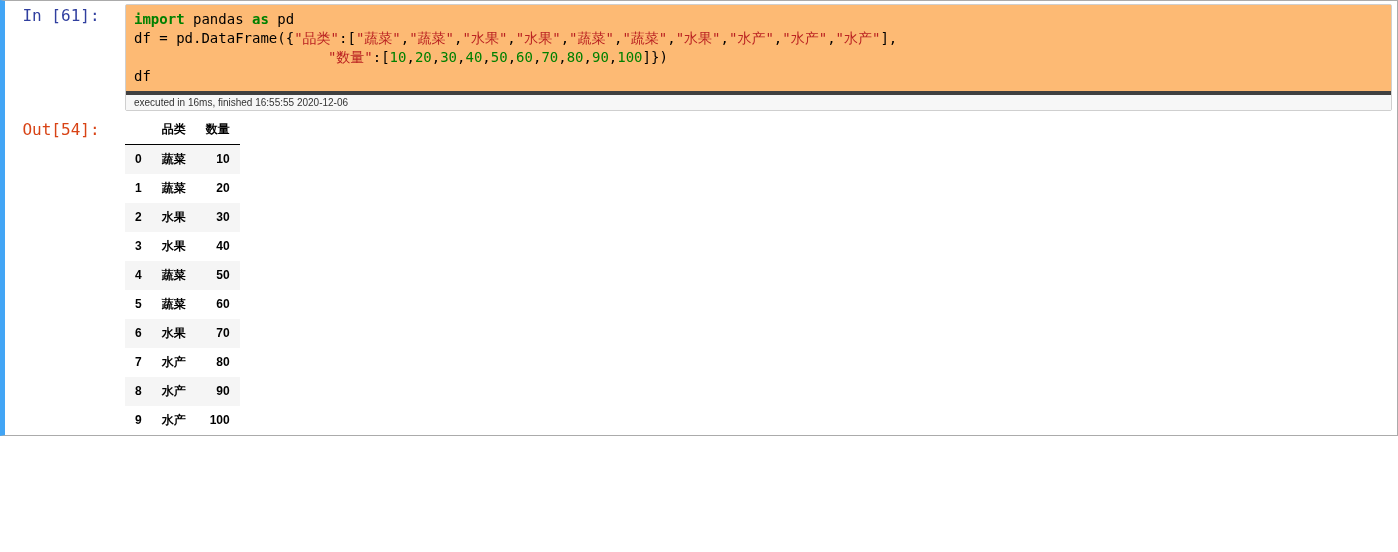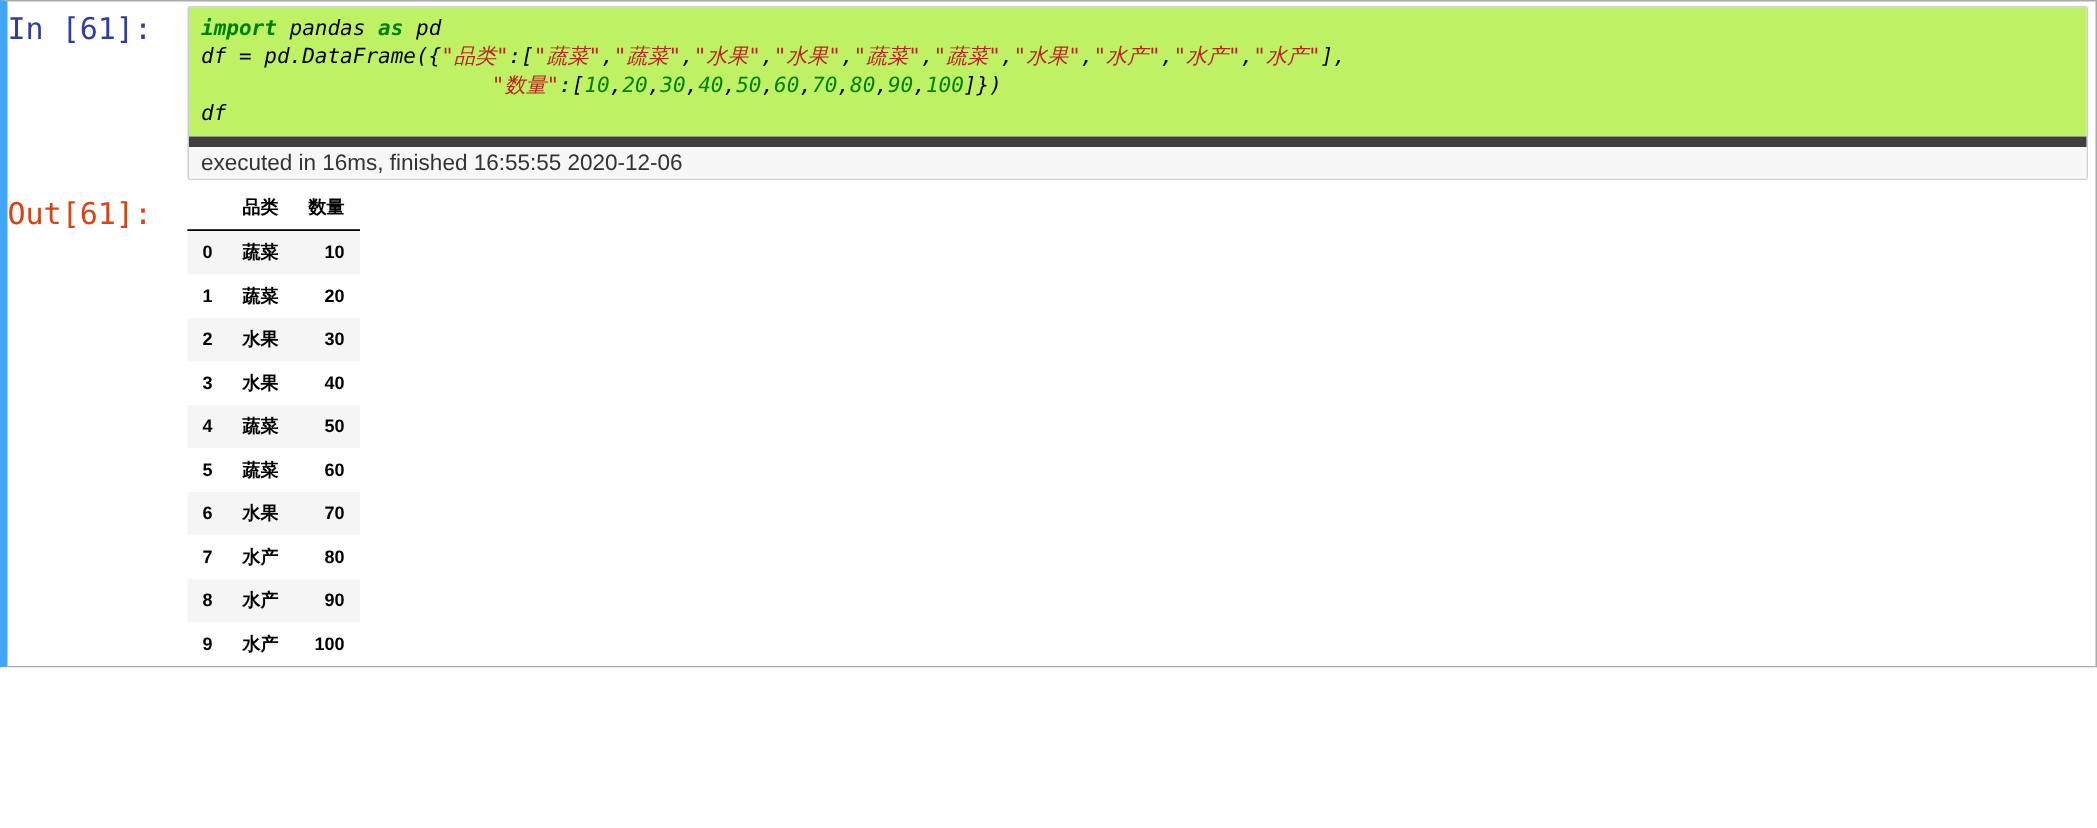--- a/index.html
+++ b/index.html
@@ -13,55 +13,54 @@
 }
 .cell {
   display: flex;
   border: 1px solid #ababab;
   border-left: 5px solid #42a5f5;
   padding: 0;
 }
 .prompt {
   width: 120px;
   min-width: 120px;
-  text-align: left;
+  text-align: center;
   padding: 5px 8px 5px 0;
   font-family: "DejaVu Sans Mono", monospace;
-  font-size: 20px;
+  font-size: 16px;
   line-height: 1.3;
 }
 .prompt-in { color: #303f9f; }
 .prompt-out { color: #d84315; }
 .cell-content {
   flex: 1;
   padding: 0;
 }
 .input-area {
   border: 1px solid #cfcfcf;
   border-radius: 2px;
   background: #f7f7f7;
   margin: 3px 5px 0 0;
 }
 .code-block {
-  background: #bef264;
+  background: #fdba74;
   padding: 5px 8px;
   font-family: "DejaVu Sans Mono", monospace;
   font-size: 14px;
   line-height: 1.35;
   white-space: pre;
-  font-style: italic;
 }
 .k-green { color: #008000; font-weight: bold; }
 .s-red { color: #ba2121; }
 .n-green { color: #008000; }
 .exec-status {
-  border-top: 7px solid #404040;
+  border-top: 4px solid #404040;
   background: #f7f7f7;
   padding: 2px 8px;
-  font-size: 15px;
+  font-size: 10px;
   color: #333;
 }
 .output-row {
   display: flex;
   margin-top: 4px;
 }
 .dataframe {
   border-collapse: collapse;
   margin-left: 0;
   font-size: 12px;
@@ -93,21 +92,21 @@
   <div class="cell-content">
     <div class="input-area">
       <div class="code-block"><span class="k-green">import</span> <span>pandas</span> <span class="k-green">as</span> <span>pd</span>
 <span>df</span><span> = </span><span>pd.DataFrame({</span><span class="s-red">"品类"</span><span>:[</span><span id="vals1"><span class="s-red">"蔬菜"</span><span>,</span><span class="s-red">"蔬菜"</span><span>,</span><span class="s-red">"水果"</span><span>,</span><span class="s-red">"水果"</span><span>,</span><span class="s-red">"蔬菜"</span><span>,</span><span class="s-red">"蔬菜"</span><span>,</span><span class="s-red">"水果"</span><span>,</span><span class="s-red">"水产"</span><span>,</span><span class="s-red">"水产"</span><span>,</span><span class="s-red">"水产"</span></span><span>],</span>
 <span>                       </span><span class="s-red">"数量"</span><span>:[</span><span id="vals2"><span class="n-green">10</span><span>,</span><span class="n-green">20</span><span>,</span><span class="n-green">30</span><span>,</span><span class="n-green">40</span><span>,</span><span class="n-green">50</span><span>,</span><span class="n-green">60</span><span>,</span><span class="n-green">70</span><span>,</span><span class="n-green">80</span><span>,</span><span class="n-green">90</span><span>,</span><span class="n-green">100</span></span><span>]})</span>
 <span>df</span></div>
       <div class="exec-status">executed in 16ms, finished 16:55:55 2020-12-06</div>
     </div>
 
     <div class="output-row">
-      <div class="prompt prompt-out" style="margin-left:-120px;">Out[61]:</div>
+      <div class="prompt prompt-out" style="margin-left:-120px;">Out[54]:</div>
       <div>
         <table class="dataframe">
           <thead>
             <tr>
               <th></th>
               <th>品类</th>
               <th>数量</th>
             </tr>
           </thead>
           <tbody id="df-body">

